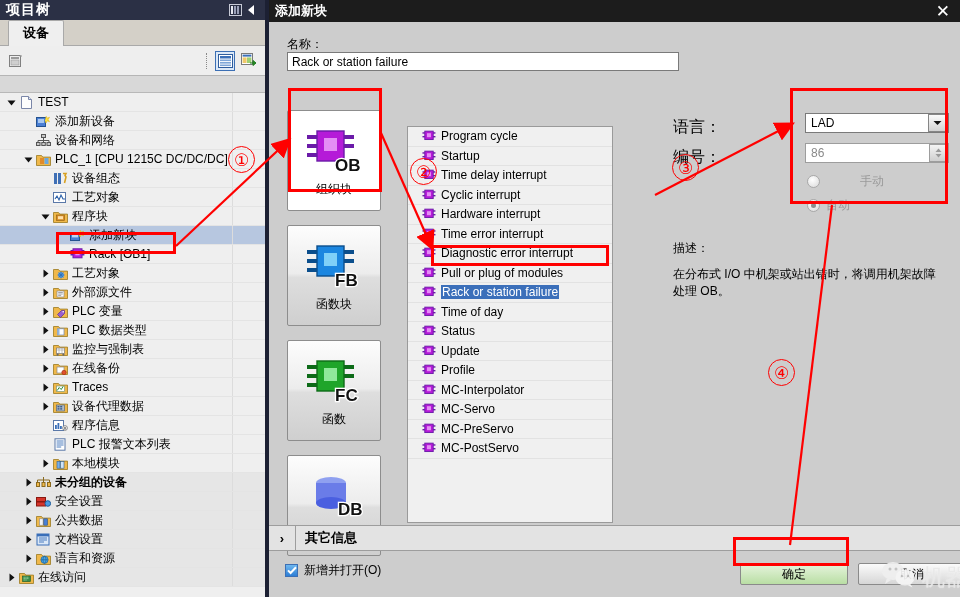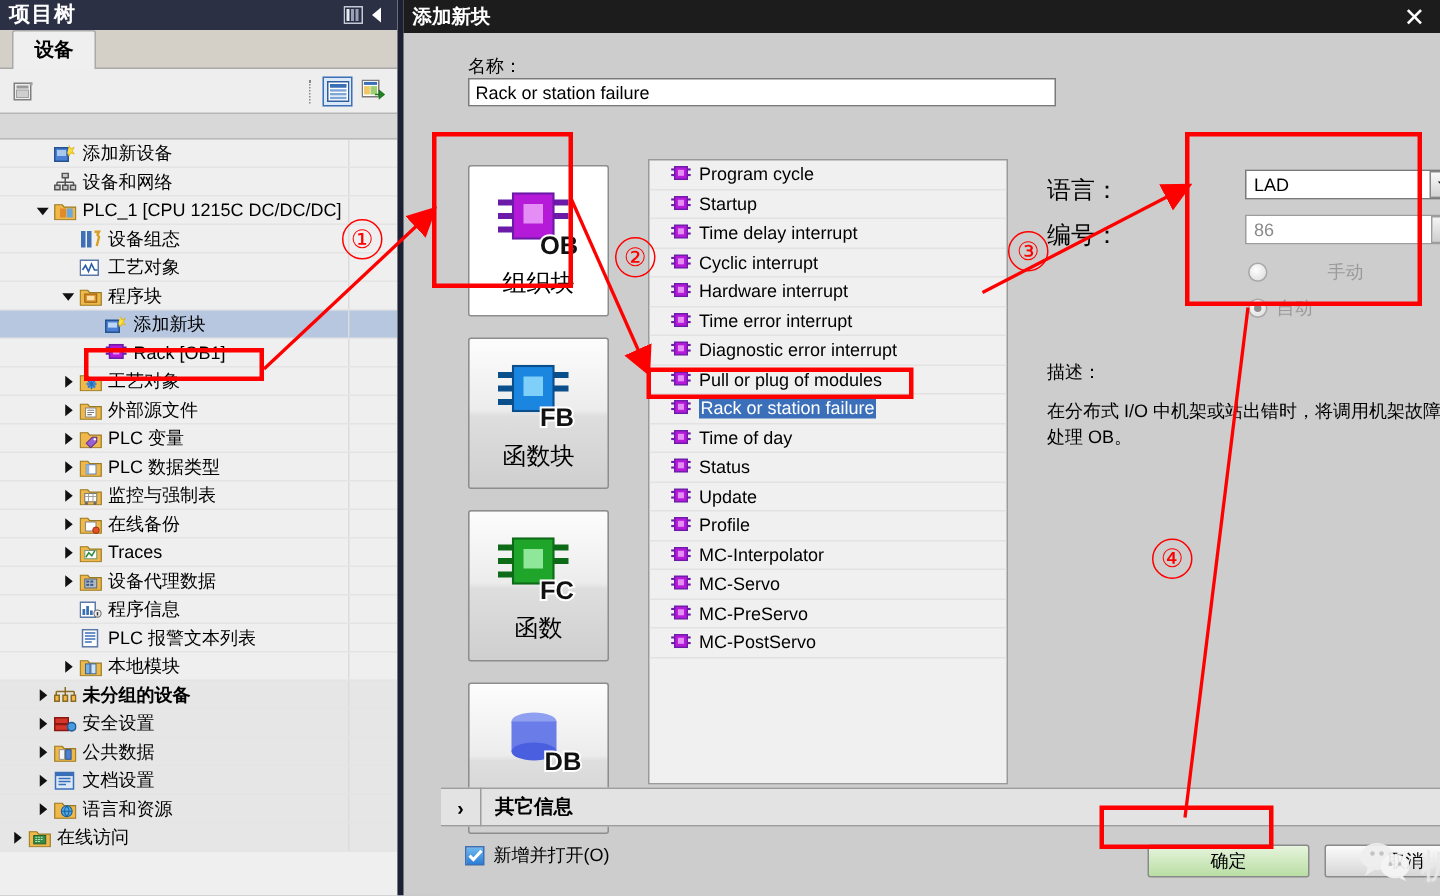--- a/index.html
+++ b/index.html
@@ -62,44 +62,44 @@
     position:absolute; left:265px; top:0; width:695px; height:597px;
     background:#cdcdcd; border-left:4px solid #1c2033;
   }
   .dlg-titlebar {
     height:22px; background:#1c1c1c;
     display:flex; align-items:center; padding:0 4px 0 6px;
   }
   .dlg-title { color:#fff; font-weight:bold; font-size:13px; flex:1; }
   .dlg-close { color:#fff; font-size:17px; font-weight:bold; line-height:1;
                padding:0 6px; cursor:default; }
-  .dlg-body { position:absolute; left:0; right:0; top:22px; bottom:0; background:#cdcdcd;margin-left:25px; }
+  .dlg-body { position:absolute; left:0; right:0; top:22px; bottom:0; background:#cdcdcd; }
 
   .name-label { position:absolute; left:18px; top:14px; font-size:12px; }
   .name-input {
     position:absolute; left:18px; top:30px; width:392px; height:19px;
     background:#fff; border:1px solid #7a7a7a; font-size:12px;
     padding:1px 4px; color:#000; font-family:inherit;
   }
 
   
   .blocks { position:absolute; left:18px; top:88px; width:94px; }
   .blk {
     width:94px; height:101px; margin-bottom:14px;
     border:1px solid #8d8d8d; border-radius:2px;
     background:linear-gradient(180deg,#fdfdfd 0%,#ececec 48%,#dedede 52%,#cfcfcf 100%);
     display:flex; flex-direction:column; align-items:center; justify-content:center;
   }
   .blk.active { background:#fff; border:1px solid #8d8d8d; }
   .blk-glyph { height:56px; display:flex; align-items:center; justify-content:flex-start; }
-  .blk-cap { font-size:16px; margin-top:2px; }
+  .blk-cap { font-size:12px; margin-top:2px; }
 
   
   .oblist {
-    position:absolute; left:138px; top:84px; width:240px; bottom:74px;
+    position:absolute; left:138px; top:104px; width:206px; bottom:74px;
     background:#f0f0f0; border:1px solid #9a9a9a; overflow:hidden;
   }
   .obrow {
     height:19.5px; display:flex; align-items:center; padding-left:14px;
     border-bottom:1px solid #e2e2e2; font-size:12px;
   }
   .obrow .obi { width:14px; height:12px; margin-right:5px; flex:none; display:flex; align-items:center; }
   .obrow.sel .obname { background:#3b6fba; color:#fff; padding:0 1px; }
 
   
@@ -238,20 +238,36 @@
           <rect x="6" y="4.4" width="4.4" height="5.6" fill="#9fcf72"></rect>
           <path d="M9 10 h5 M12 7.5 l3 2.5 l-3 2.5 z" stroke="#1f7a1f" fill="#2f9b2f" stroke-width="1"></path>
         </svg>
     </span>
   </div>
 
   <div class="pt-gap"></div>
 
   <div class="tree" id="tree-container">
       <div class="trow">
+        <span style="width:6px;flex:none"></span>
+        <span class="exp">
+          <svg width="9" height="9" viewBox="0 0 9 9">
+            <path d="M0.5 2.5 L8.5 2.5 L4.5 7.5 Z" fill="#111"></path>
+          </svg>
+        </span>
+        <span class="ic">
+          <svg width="13" height="13" viewBox="0 0 13 13">
+            <path d="M1.5 0.5 h7 l3 3 v9 h-10 z" fill="#fdfdfd" stroke="#7a86a8"></path>
+            <path d="M8.5 0.5 v3 h3" fill="#dfe4f0" stroke="#7a86a8"></path>
+          </svg>
+        </span>
+        <span class="tlabel">TEST</span>
+        <span class="colsep"></span>
+      </div>
+      <div class="trow">
         <span style="width:23px;flex:none"></span>
         <span class="exp"></span>
         <span class="ic">
           <svg width="15" height="13" viewBox="0 0 15 13">
             <rect x="0.5" y="2.5" width="9" height="9" fill="#4a7fd4" stroke="#24528f"></rect>
             <rect x="2" y="4" width="6" height="4" fill="#a8c8f0"></rect>
             <path d="M10 1 l1.2 2.2 l2.3-.9 l-1.4 2.2 l1.4 2.2 l-2.3-.9 l-1.2 2.2 l-1.1-2.2" fill="#ffe03a" stroke="#d8a800" stroke-width=".5"></path>
           </svg>
         </span>
         <span class="tlabel">添加新设备</span>

